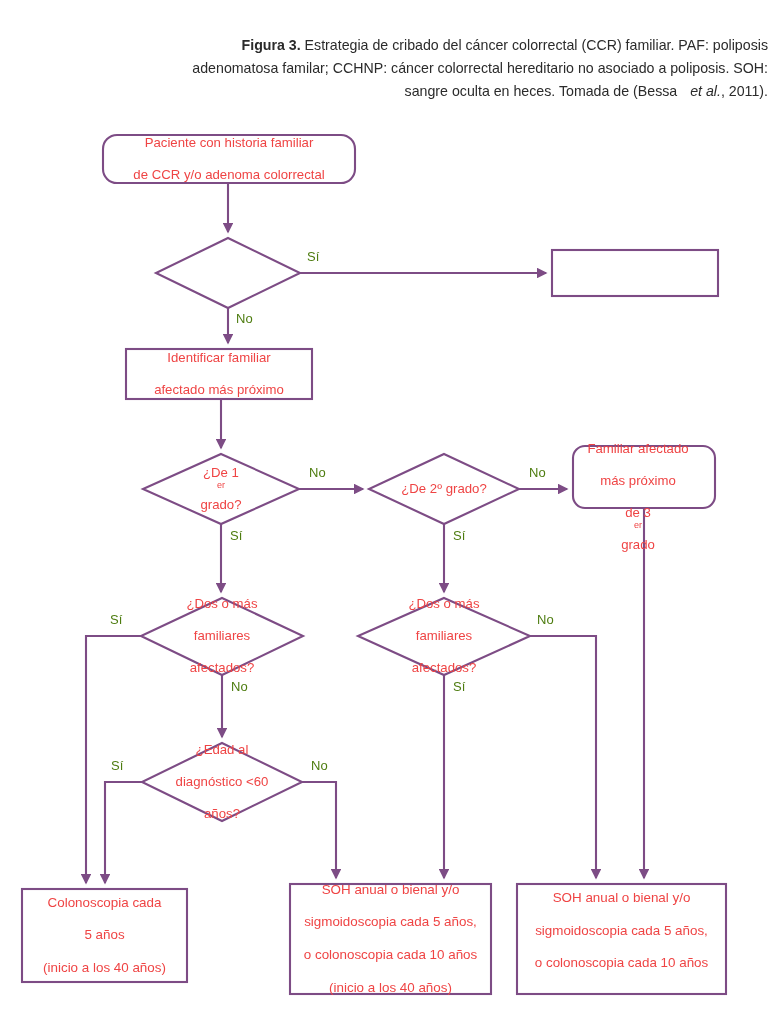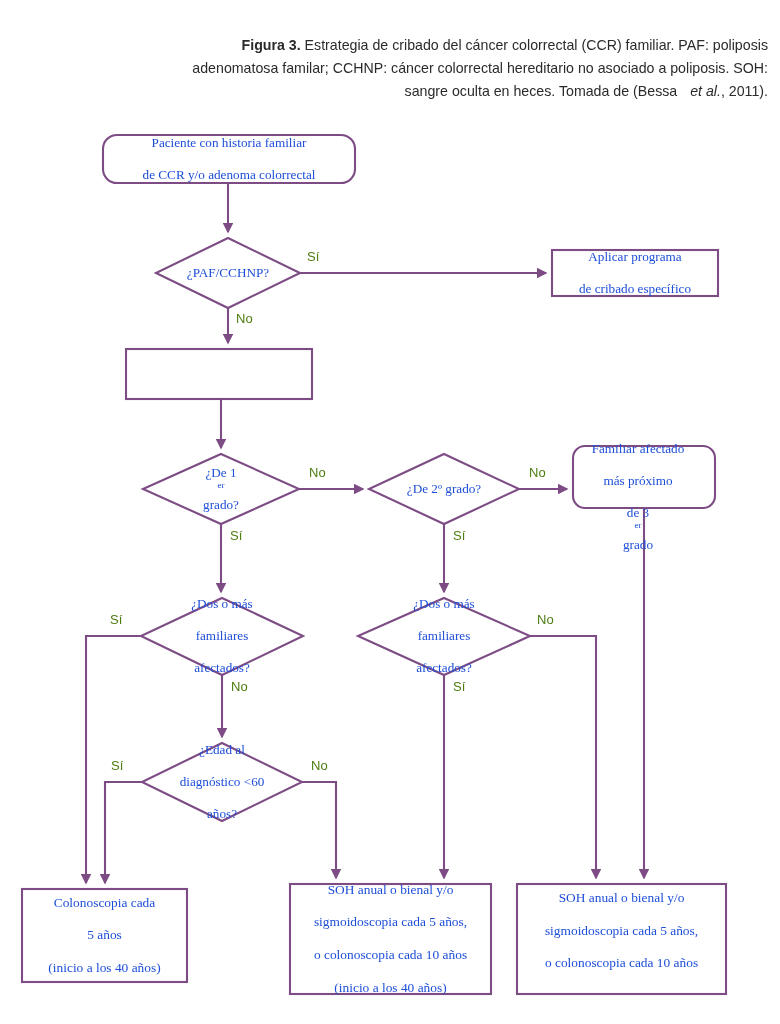--- a/index.html
+++ b/index.html
@@ -47,22 +47,21 @@
 
   
   .node-text {
     position: absolute;
     display: flex;
     align-items: center;
     justify-content: flex-start;
     text-align: center;
     line-height: 1.22;
     pointer-events: none;
-    color: #1d4ed8;
-    font-family: Liberation Serif, serif;
+    color: #ef4444;
   }
   .node-text span { display: block; width: 100%; }
 
   .t-start   { font-size: 13.2px; }
   .t-box     { font-size: 13.2px; }
   .t-diamond { font-size: 13.2px; }
   .t-term    { font-size: 13.4px; }
 
   .edge-label {
     position: absolute;
@@ -147,31 +146,28 @@
     </g>
   </svg>
 
   <div class="node-text t-start" style="left:103px; top:17px; width:252px; height:48px;">
     <span>
       <span>Paciente con historia familiar</span><br>
       <span>de CCR y/o adenoma colorrectal</span>
     </span>
   </div>
 
-  <div class="node-text t-diamond" style="left:156px; top:135px; width:144px; height:40px;">
-    <span>¿PAF/CCHNP?</span>
-  </div>
-
-  <div class="node-text t-box" style="left:552px; top:132px; width:166px; height:46px;">
-    <span>
-      <span>Aplicar programa</span><br>
-      <span>de cribado específico</span>
-    </span>
-  </div>
-
+
+
+  <div class="node-text t-box" style="left:126px; top:231px; width:186px; height:50px;">
+    <span>
+      <span>Identificar familiar</span><br>
+      <span>afectado más próximo</span>
+    </span>
+  </div>
 
   <div class="node-text t-diamond" style="left:149px; top:351px; width:144px; height:40px;">
     <span><span>¿De 1</span><sup>er</sup><span> grado?</span></span>
   </div>
 
   <div class="node-text t-diamond" style="left:372px; top:351px; width:144px; height:40px;">
     <span>¿De 2º grado?</span>
   </div>
 
   <div class="node-text t-box" style="left:573px; top:348px; width:130px; height:62px;">

